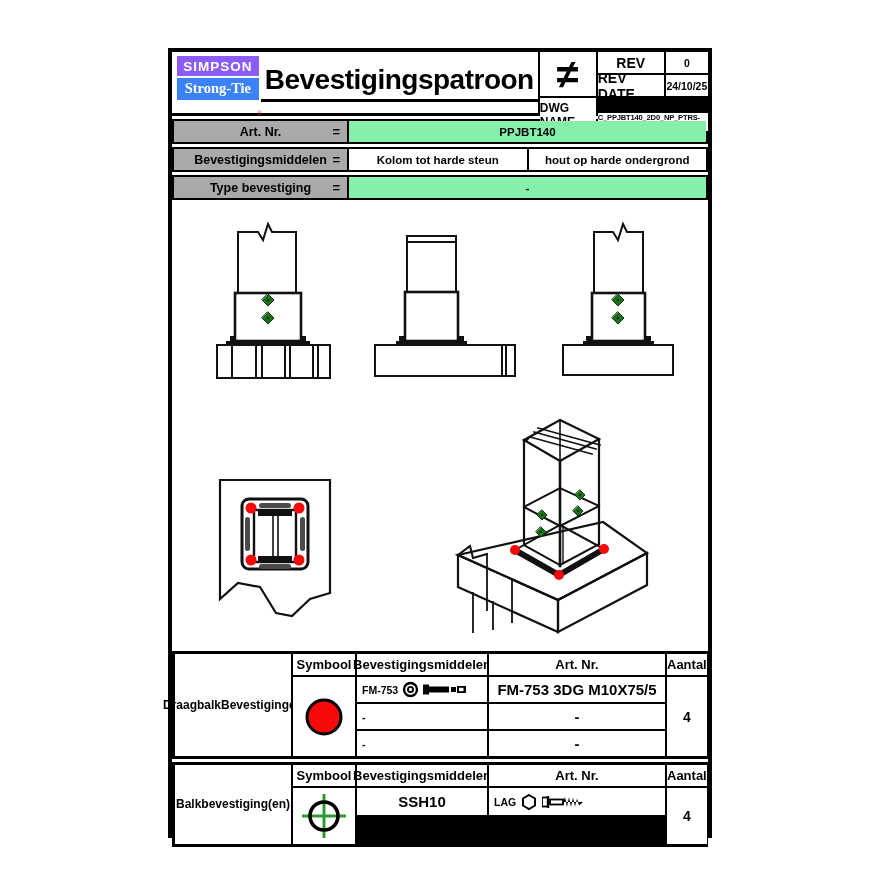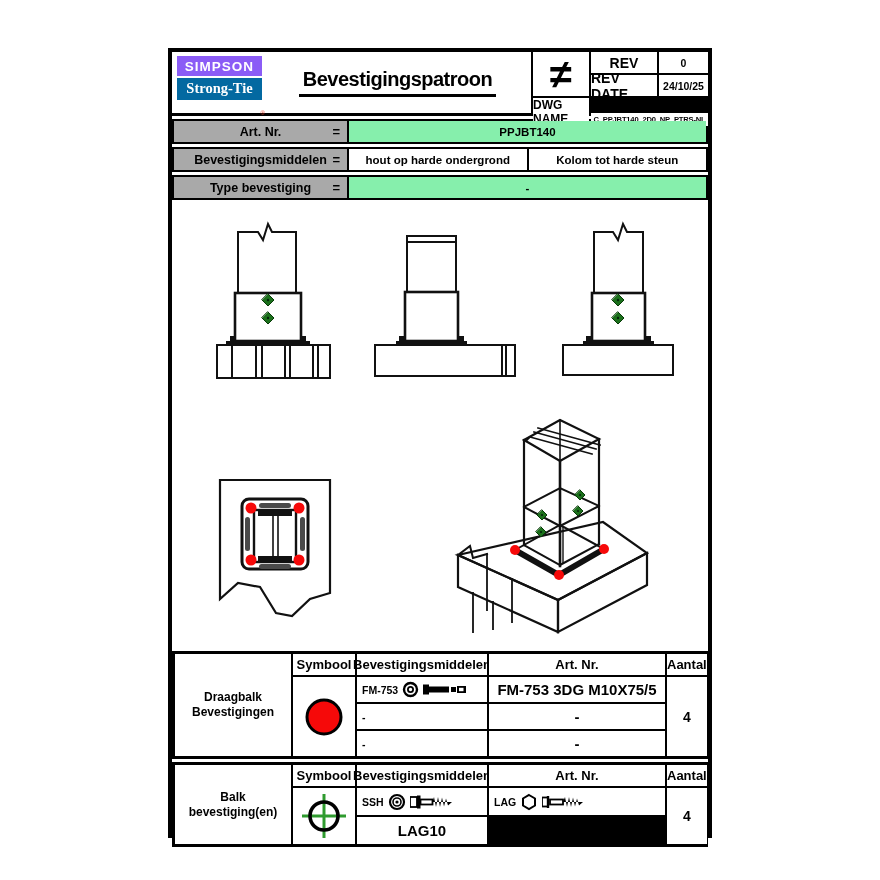--- a/index.html
+++ b/index.html
@@ -4,24 +4,24 @@
 <style>
   * { margin:0; padding:0; box-sizing:border-box; }
   html,body { width:880px; height:880px; background:#fff; font-family:"Liberation Sans", sans-serif; color:#000; }
   .page { position:relative; width:880px; height:880px; background:#fff; }
   .doc { position:absolute; left:168px; top:48px; width:544px; height:790px; border:4px solid #000; background:#fff; }
 
   
   .hdr { display:flex; height:64px; border-bottom:3px solid #000; }
   .logo-cell { width:92px; padding:4px 2px 2px 5px; display:flex; flex-direction:column; gap:2px; position:relative; }
   .logo-black { background:#8b5cf6; color:#fff; font-weight:bold; font-size:13.5px; letter-spacing:1px; text-align:center; padding:3px 0 2px; }
-  .logo-red { background:#0369a1; color:#fff; font-family:"Liberation Serif", serif; font-weight:bold; font-size:14.5px; text-align:center; padding:2px 0 3px; position:relative; }
+  .logo-red { background:#3b82f6; color:#fff; font-family:"Liberation Serif", serif; font-weight:bold; font-size:14.5px; text-align:center; padding:2px 0 3px; position:relative; }
   .logo-reg { position:absolute; right:-1px; bottom:-3px; font-size:6px; color:#e23a26; font-family:"Liberation Sans", sans-serif; }
   .title-cell { flex:1; display:flex; align-items:center; justify-content:center; }
-  .doc-title { font-size:20px; font-weight:bold; letter-spacing:-0.5px; border-bottom:3px solid #000; padding:0 4px 3px; }
+  .doc-title { font-size:28px; font-weight:bold; letter-spacing:-0.5px; border-bottom:3px solid #000; padding:0 4px 3px; }
   .rev-block { width:177px; background:#000; display:grid; grid-template-columns:56px 66px 1fr; grid-template-rows:21px 21px 1fr; gap:2px; padding:0 0 2px 2px; }
   .rev-block > div { background:#fff; display:flex; align-items:center; justify-content:center; font-weight:bold; }
   .neq-cell { grid-row:1/3; font-size:40px; line-height:1; }
   .rev-lbl { font-size:14px; }
   .rev-val { font-size:10.5px; }
   .dwg-lbl { font-size:12px; }
   .dwg-val { grid-column:2/4; font-size:7.6px; letter-spacing:-0.2px;margin-top:15px; }
 
   
   .info { margin-top:3px; }
@@ -35,21 +35,21 @@
   
   .drawing { height:448px; position:relative; }
 
   
   .ftable { display:grid; background:#000; gap:2px; border:3px solid #000; }
   .t1 { grid-template-columns:116px 62px 130px 176px 1fr; grid-template-rows:21px 25px 25px 25px; }
   .t2 { grid-template-columns:116px 62px 130px 176px 1fr; grid-template-rows:21px 27px 27px; margin-top:3px; }
   .ftable > div { background:#fff; display:flex; align-items:center; justify-content:center; }
   .fgray { background:#a9a9a9; font-weight:bold; }
   .fhead { font-size:13px; }
-  .group-cell { grid-column:1; flex-direction:column; line-height:1.25; font-size:12px; }
+  .group-cell { grid-column:1; flex-direction:row; line-height:1.25; font-size:12px; }
   .t1 .group-cell { grid-row:1/5; }
   .t2 .group-cell { grid-row:1/4; }
   .sym-cell { grid-column:2; }
   .t1 .sym-cell { grid-row:2/5; }
   .t2 .sym-cell { grid-row:2/4; }
   .name-cell { justify-content:flex-start !important; padding-left:5px; gap:4px; font-weight:bold; font-size:10.5px; }
   .art-cell { font-weight:bold; font-size:15px; }
   .aantal-cell { grid-column:5; font-weight:bold; font-size:14px; }
   .t1 .aantal-cell { grid-row:2/5; }
   .t2 .aantal-cell { grid-row:2/4; }
@@ -87,22 +87,22 @@
             <span class="info-eq">=</span>
           </div>
         <div class="info-value">PPJBT140</div>
       </div>
       <div class="info-row">
         <div class="info-label">
             <span>Bevestigingsmiddelen</span>
             <span class="info-eq">=</span>
           </div>
         <div class="info-value-split">
+          <div>Kolom tot harde steun</div>
           <div>hout op harde ondergrond</div>
-          <div>Kolom tot harde steun</div>
         </div>
       </div>
       <div class="info-row">
         <div class="info-label">
             <span>Type bevestiging</span>
             <span class="info-eq">=</span>
           </div>
         <div class="info-value">-</div>
       </div>
     </div>
@@ -283,46 +283,32 @@
       <div class="fgray fhead">Aantal</div>
 
       <div class="sym-cell">
         <svg width="52" height="52">
           <line x1="26" y1="4" x2="26" y2="48" stroke="#2f9b2f" stroke-width="3"></line>
           <line x1="4" y1="26" x2="48" y2="26" stroke="#2f9b2f" stroke-width="3"></line>
           <circle cx="26" cy="26" r="14" fill="none" stroke="#000" stroke-width="3.6"></circle>
         </svg>
       </div>
 
-      <div class="name-cell">
-        <span>SSH</span>
-        <svg width="18" height="18">
-          <circle cx="9" cy="9" r="7" fill="none" stroke="#000" stroke-width="2.2"></circle>
-          <circle cx="9" cy="9" r="4" fill="none" stroke="#000" stroke-width="1.6"></circle>
-          <circle cx="9" cy="9" r="1.6" fill="#000"></circle>
-        </svg>
-        <svg width="44" height="16">
-          <rect x="0" y="3" width="7" height="10" fill="none" stroke="#000" stroke-width="1.8"></rect>
-          <rect x="7" y="1.5" width="3.5" height="13" fill="#000"></rect>
-          <rect x="10.5" y="5.5" width="12" height="5" fill="none" stroke="#000" stroke-width="1.8"></rect>
-          <path d="M22.5,8 L24,3 L26,13 L28,3 L30,13 L32,3.5 L34,12.5 L36,4.5 L38,11.5 L42,8 Z" fill="#000"></path>
-        </svg>
-      </div>
+      <div class="art-cell">SSH10</div>
 
       <div class="name-cell">
         <span>LAG</span>
         <svg width="18" height="18">
           <polygon points="9,2 15,5.5 15,12.5 9,16 3,12.5 3,5.5" fill="none" stroke="#000" stroke-width="2"></polygon>
         </svg>
         <svg width="44" height="16">
           <rect x="0" y="3.5" width="6" height="9" fill="none" stroke="#000" stroke-width="1.8"></rect>
           <line x1="6" y1="2" x2="6" y2="14" stroke="#000" stroke-width="2.4"></line>
           <rect x="8" y="5.5" width="13" height="5" fill="none" stroke="#000" stroke-width="1.8"></rect>
           <path d="M21,8 L23,3 L25,13 L27,3 L29,13 L31,3.5 L33,12.5 L35,4.5 L37,11.5 L41,8 Z" fill="#000"></path>
         </svg>
       </div>
-      <div class="art-cell">LAG10</div>
 
       <div class="aantal-cell">4</div>
     </div>
 
   </div>
 </div>
 
 </body></html>

